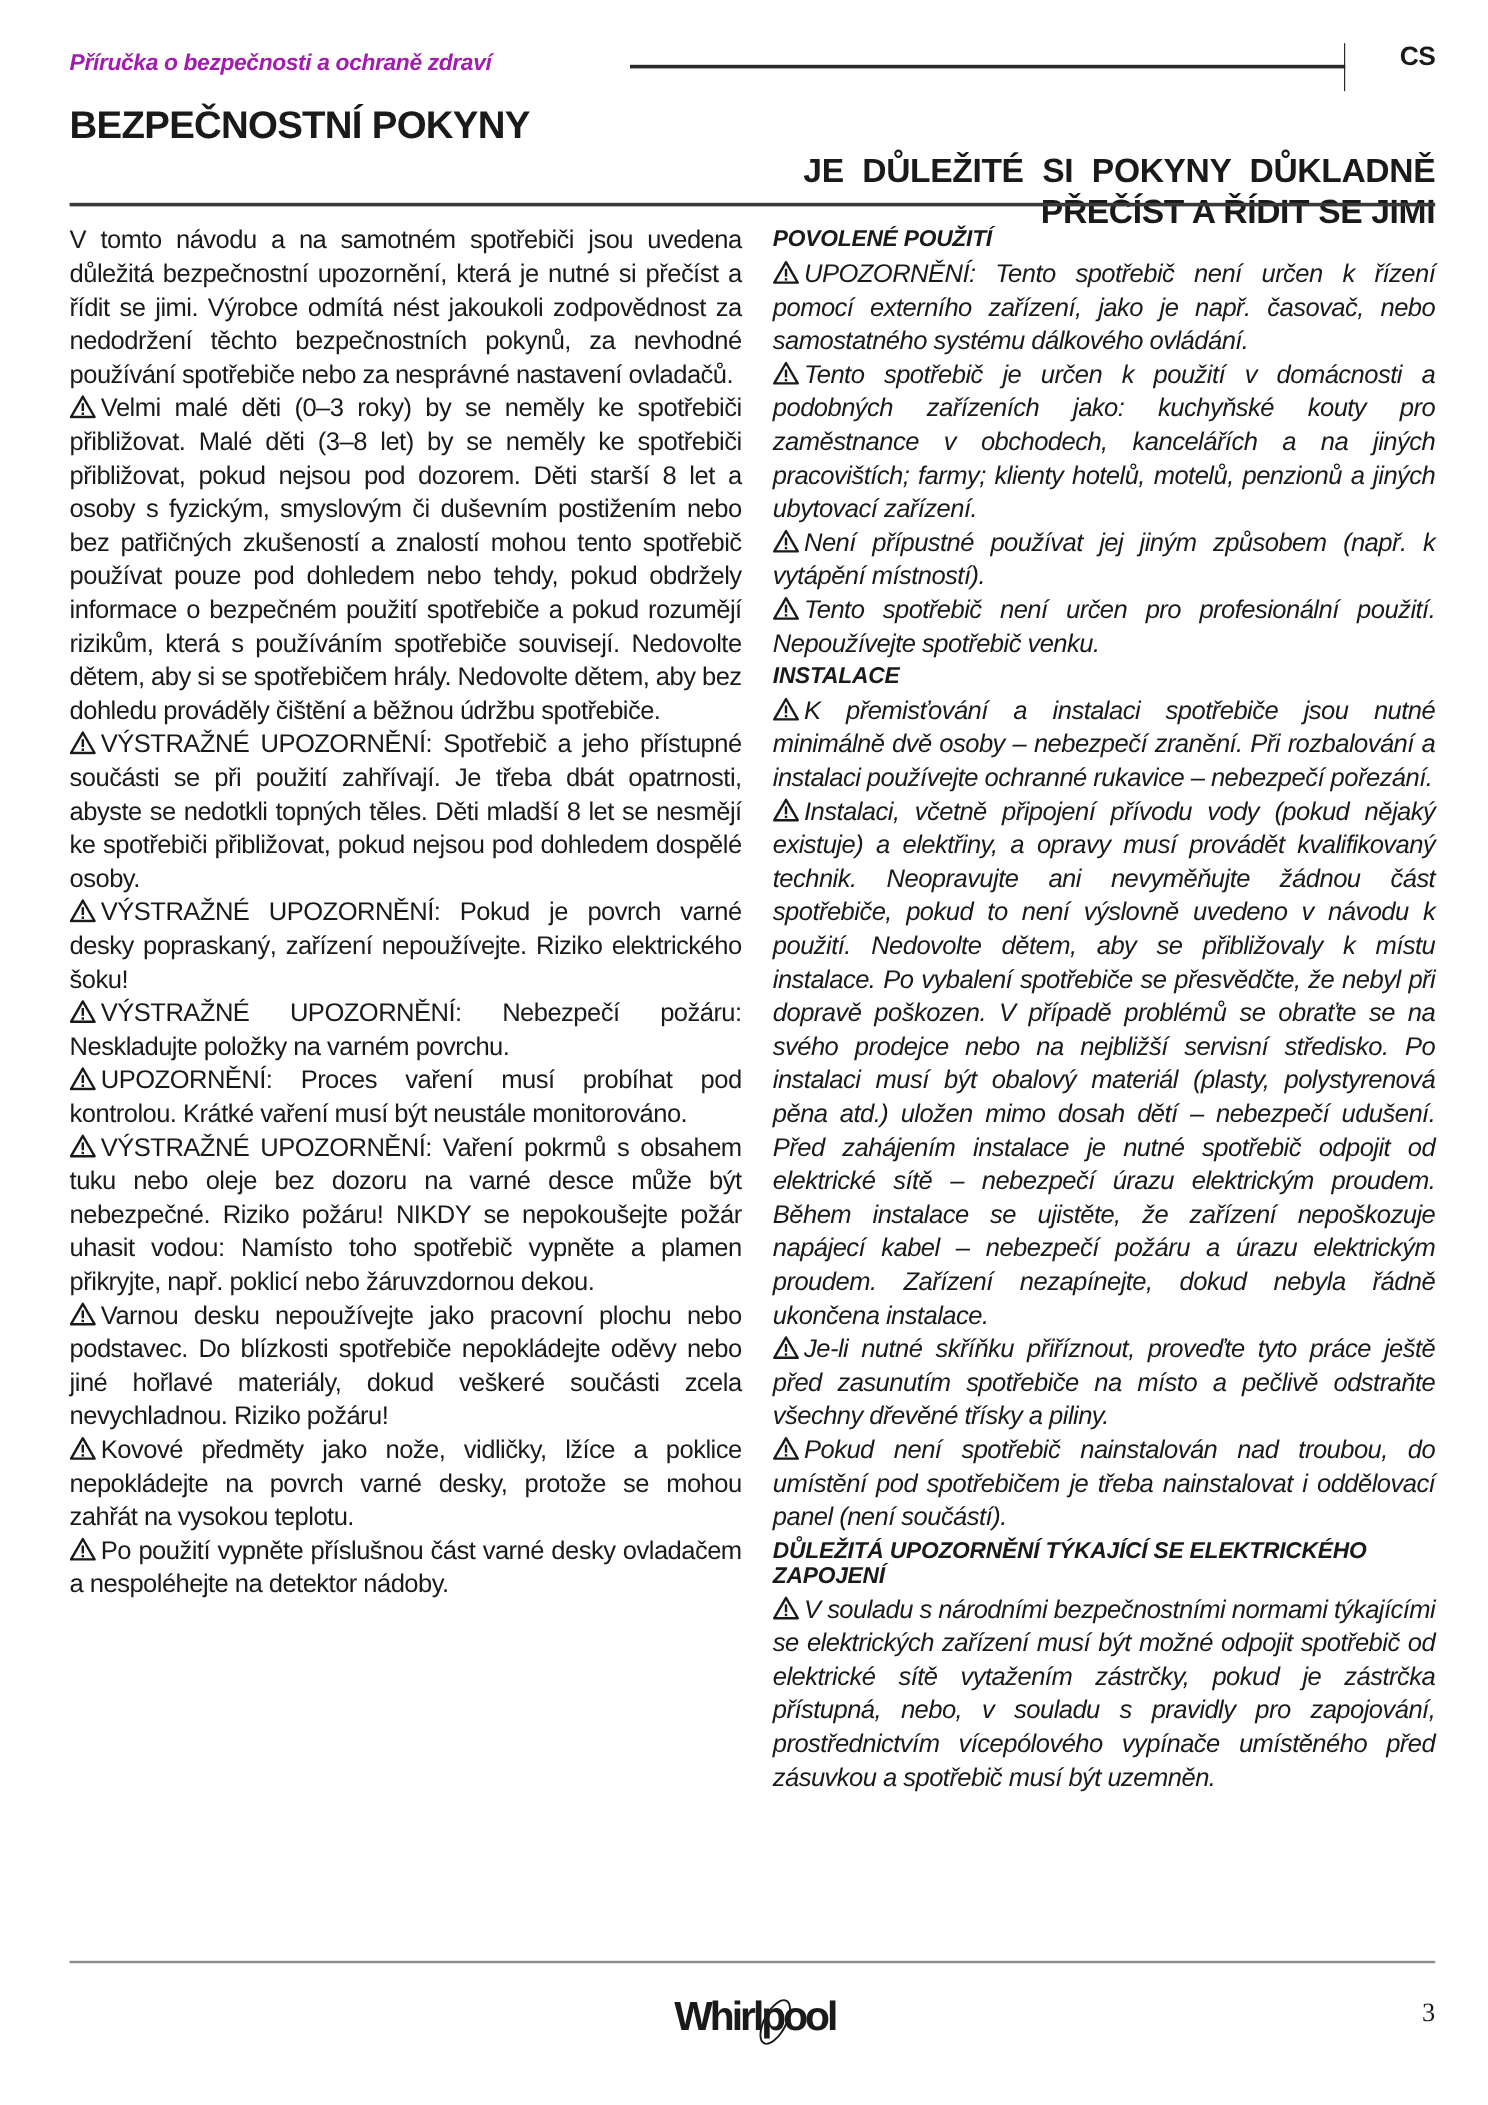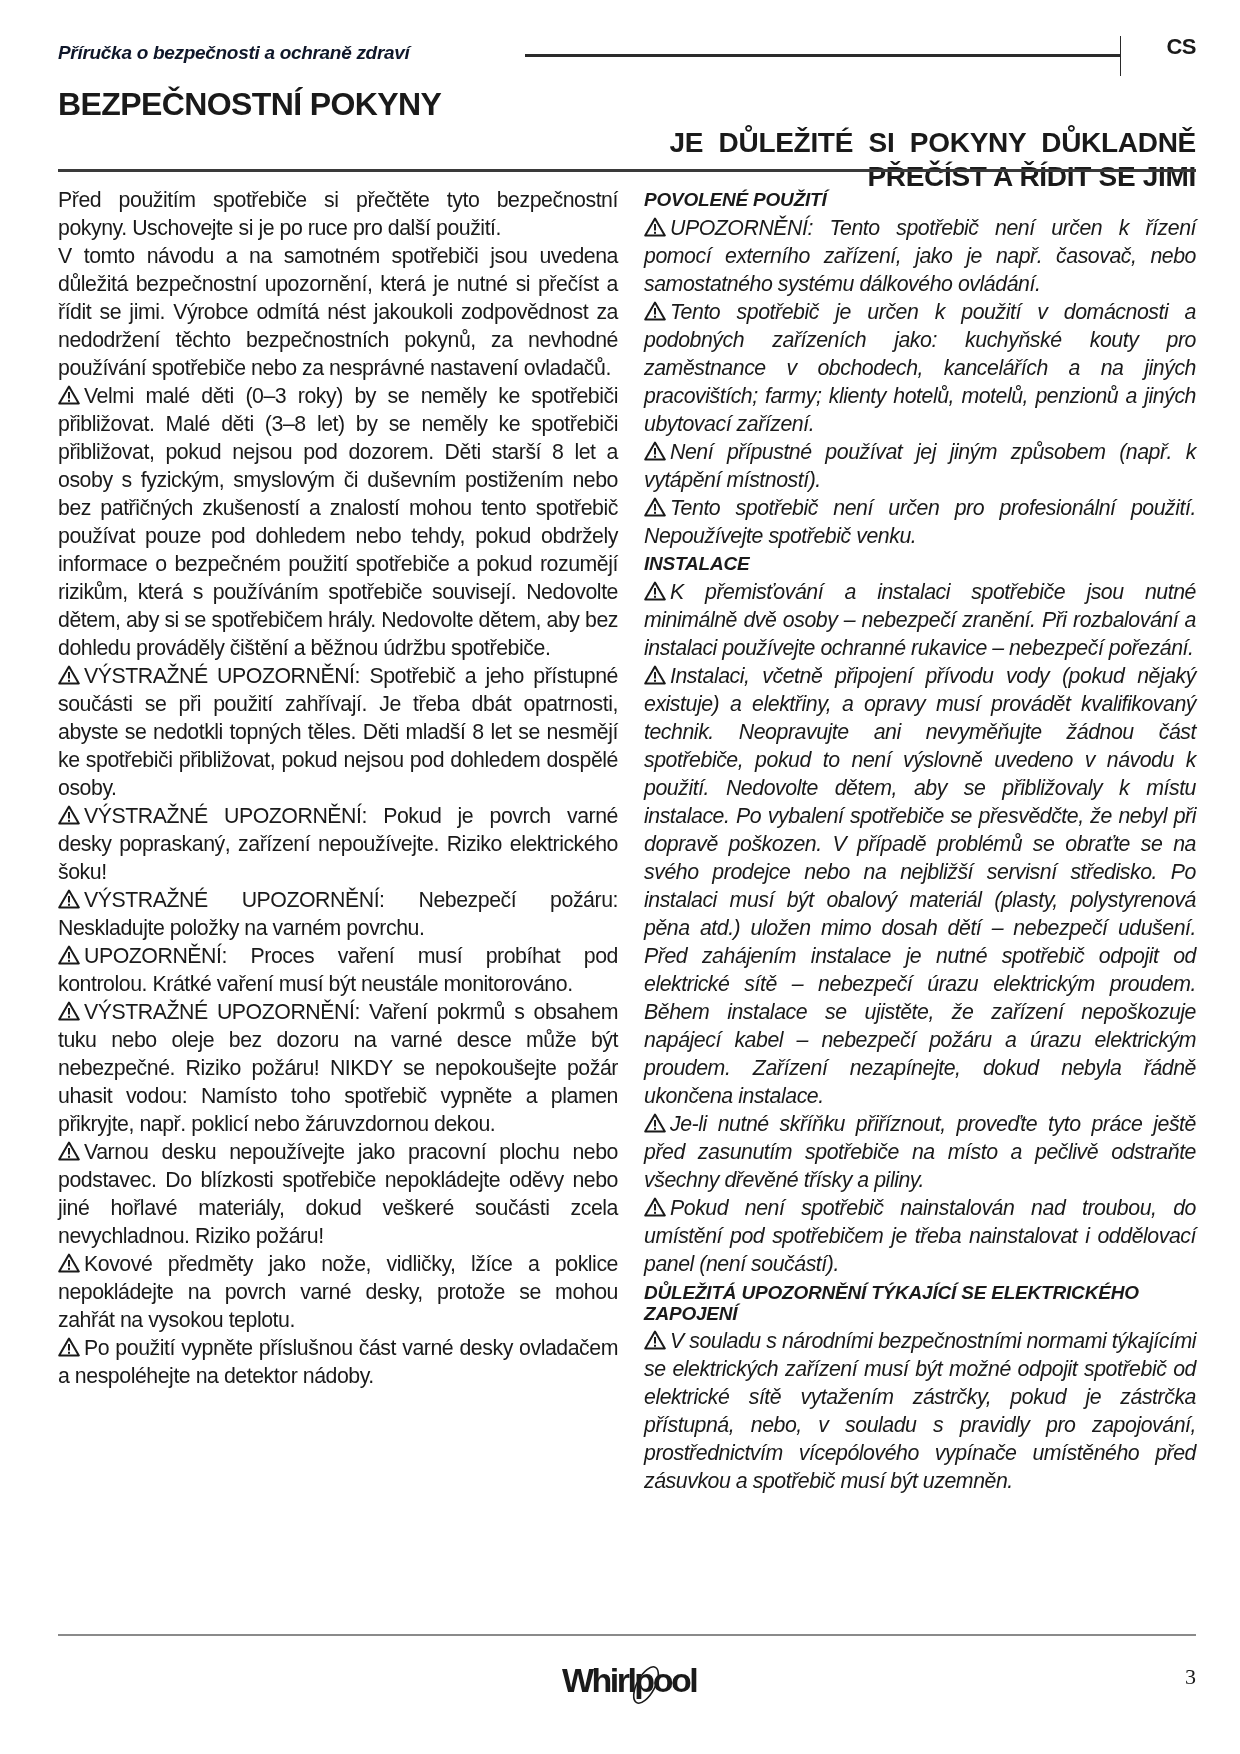--- a/index.html
+++ b/index.html
@@ -4,21 +4,21 @@
 <style>
   html, body { margin: 0; padding: 0; background: #ffffff; }
   body {
     width: 1240px; height: 1754px; position: relative; overflow: hidden;
     font-family: "Liberation Sans", "DejaVu Sans", sans-serif;
     color: #1a1a1a;
   }
   .header-subtitle {
     position: absolute; left: 58px; top: 42px;
     font-style: italic; font-weight: bold; font-size: 19px; letter-spacing: -0.3px;
-    color: #0f172a;
+    color: #a21caf;
   }
   .header-rule {
     position: absolute; left: 525px; top: 54px; width: 596px; height: 3px; background: #2a2a2a;
   }
   .header-vtick {
     position: absolute; left: 1120px; top: 36px; width: 1px; height: 40px; background: #2a2a2a;
   }
   .lang-code {
     position: absolute; right: 44px; top: 34px;
     font-weight: bold; font-size: 22px; letter-spacing: -0.5px;
@@ -73,21 +73,20 @@
   <div class="lang-code">CS</div>
 
   <h1 class="page-title" style="margin:0;">BEZPEČNOSTNÍ POKYNY</h1>
   <div class="page-title-right">
     <div style="word-spacing:8px;">JE DŮLEŽITÉ SI POKYNY DŮKLADNĚ</div>
     <div>PŘEČÍST A ŘÍDIT SE JIMI</div>
   </div>
   <div class="title-rule"></div>
 
   <div class="column col-left">
-    <p class="para"><span>Před použitím spotřebiče si přečtěte tyto bezpečnostní pokyny. Uschovejte si je po ruce pro další použití.</span></p>
     <p class="para"><span>V tomto návodu a na samotném spotřebiči jsou uvedena důležitá bezpečnostní upozornění, která je nutné si přečíst a řídit se jimi. Výrobce odmítá nést jakoukoli zodpovědnost za nedodržení těchto bezpečnostních pokynů, za nevhodné používání spotřebiče nebo za nesprávné nastavení ovladačů.</span></p>
     <p class="para"><span class="warn-icon"><svg viewBox="0 0 22 20">
             <path d="M11 1.5 L20.8 18.5 H1.2 Z" fill="none" stroke="#1a1a1a" stroke-width="2" stroke-linejoin="round"></path>
             <rect x="10" y="7" width="2" height="6.5" fill="#1a1a1a"></rect>
             <rect x="10" y="14.8" width="2" height="2" fill="#1a1a1a"></rect>
           </svg></span><span>Velmi malé děti (0–3 roky) by se neměly ke spotřebiči přibližovat. Malé děti (3–8 let) by se neměly ke spotřebiči přibližovat, pokud nejsou pod dozorem. Děti starší 8 let a osoby s fyzickým, smyslovým či duševním postižením nebo bez patřičných zkušeností a znalostí mohou tento spotřebič používat pouze pod dohledem nebo tehdy, pokud obdržely informace o bezpečném použití spotřebiče a pokud rozumějí rizikům, která s používáním spotřebiče souvisejí. Nedovolte dětem, aby si se spotřebičem hrály. Nedovolte dětem, aby bez dohledu prováděly čištění a běžnou údržbu spotřebiče.</span></p>
     <p class="para"><span class="warn-icon"><svg viewBox="0 0 22 20">
             <path d="M11 1.5 L20.8 18.5 H1.2 Z" fill="none" stroke="#1a1a1a" stroke-width="2" stroke-linejoin="round"></path>
             <rect x="10" y="7" width="2" height="6.5" fill="#1a1a1a"></rect>
             <rect x="10" y="14.8" width="2" height="2" fill="#1a1a1a"></rect>

